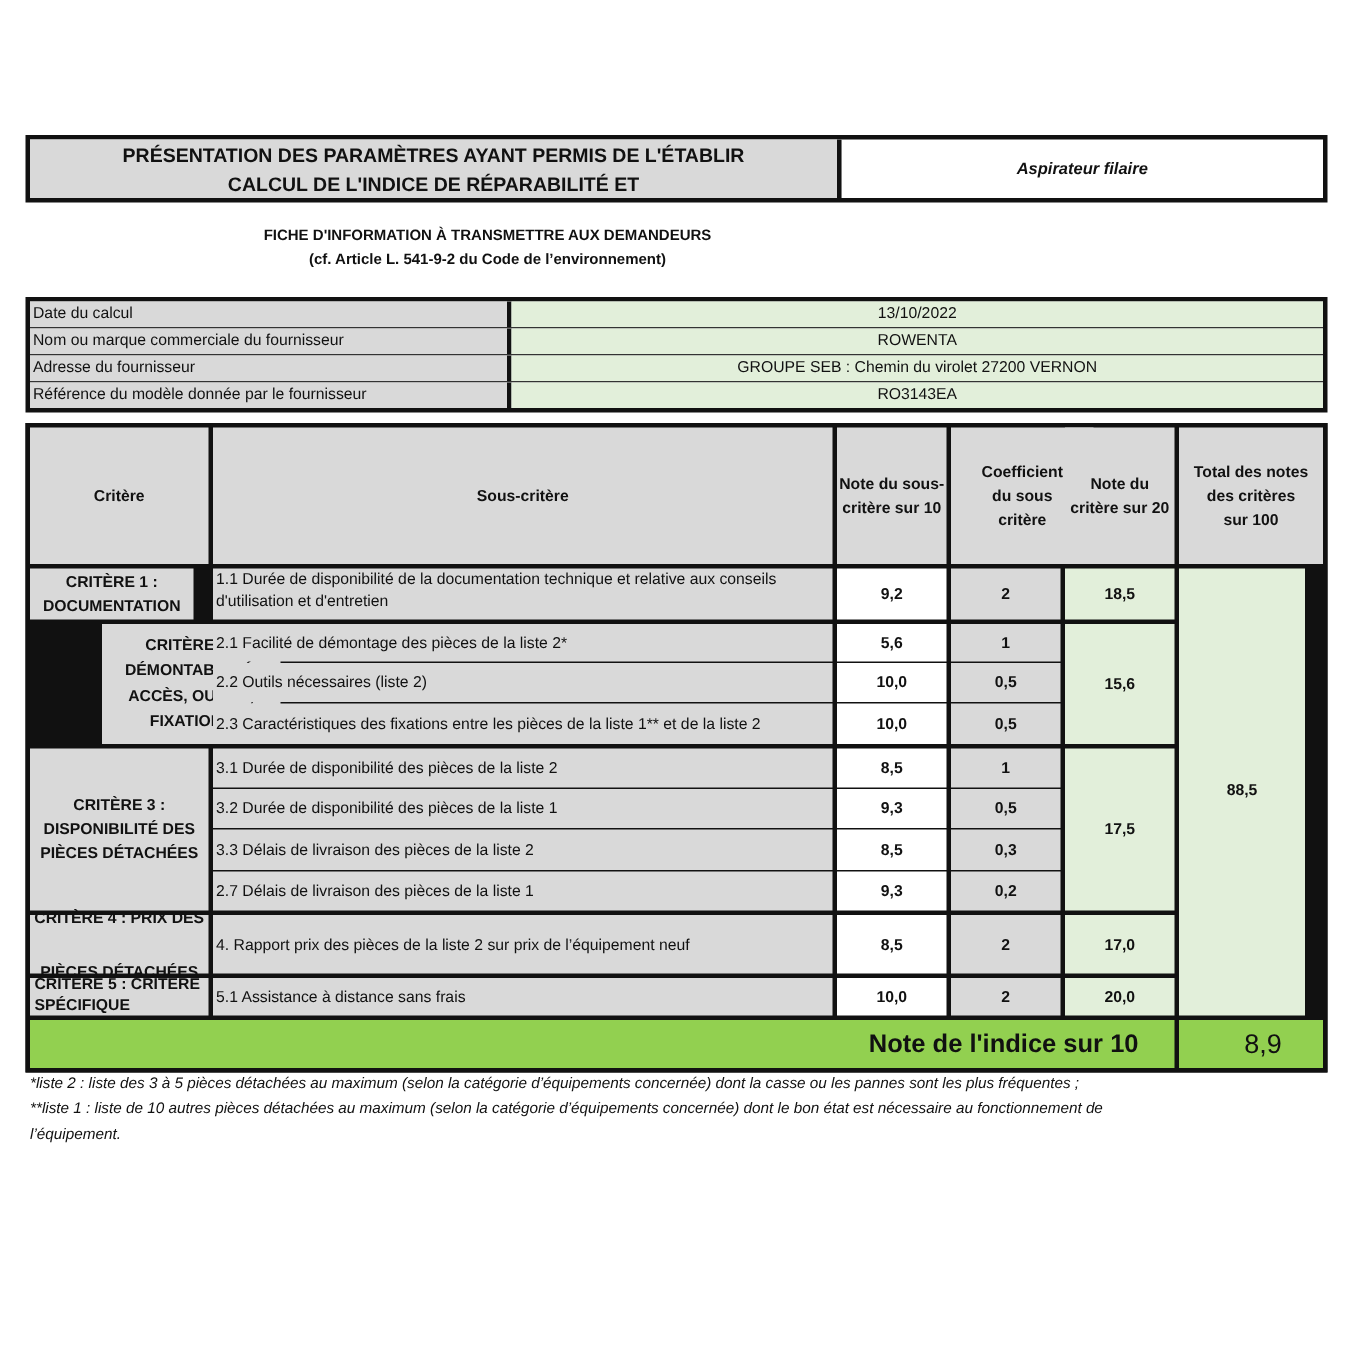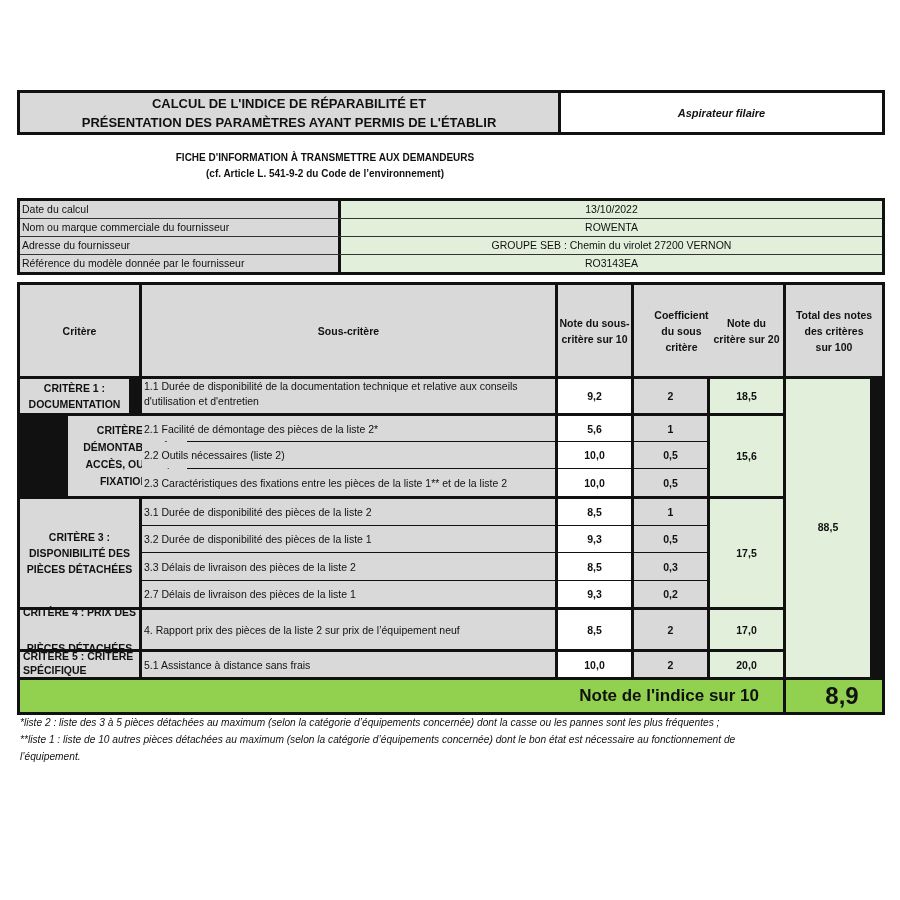--- a/index.html
+++ b/index.html
@@ -32,31 +32,31 @@
           text-align:center; font-size:10.5px; }
   .gray { background:#d9d9d9; }
   .white { background:#ffffff; }
   .lgreen { background:#e2efda; }
   .bold { font-weight:bold; }
   .left { justify-content:flex-start; text-align:left; padding-left:2px; }
   .hdr { font-weight:bold; font-size:10.5px; line-height:16px; }
 
   .footer-green { background:#92d050; }
   .note-label { font-weight:bold; font-size:17px; justify-content:flex-end; padding-right:24px; }
-  .note-val { font-weight:bold; font-size:24px;padding-left:16px; }
+  .note-val { font-weight:normal; font-size:18px;padding-left:16px; }
 
   .footnotes { left:20px; top:714px; width:860px; font-style:italic; font-size:10.2px; line-height:17px; }
 </style>
 </head>
 <body>
 
 <div class="abs title-box">
   <div class="title-left">
+    <span>PRÉSENTATION DES PARAMÈTRES AYANT PERMIS DE L'ÉTABLIR</span>
     <span>CALCUL DE L'INDICE DE RÉPARABILITÉ ET</span>
-    <span>PRÉSENTATION DES PARAMÈTRES AYANT PERMIS DE L'ÉTABLIR</span>
   </div>
   <div class="title-right">Aspirateur filaire</div>
 </div>
 
 <div class="abs subtitle">
   <div>FICHE D'INFORMATION À TRANSMETTRE AUX DEMANDEURS</div>
   <div>(cf. Article L. 541-9-2 du Code de l’environnement)</div>
 </div>
 
 <div class="abs info">

